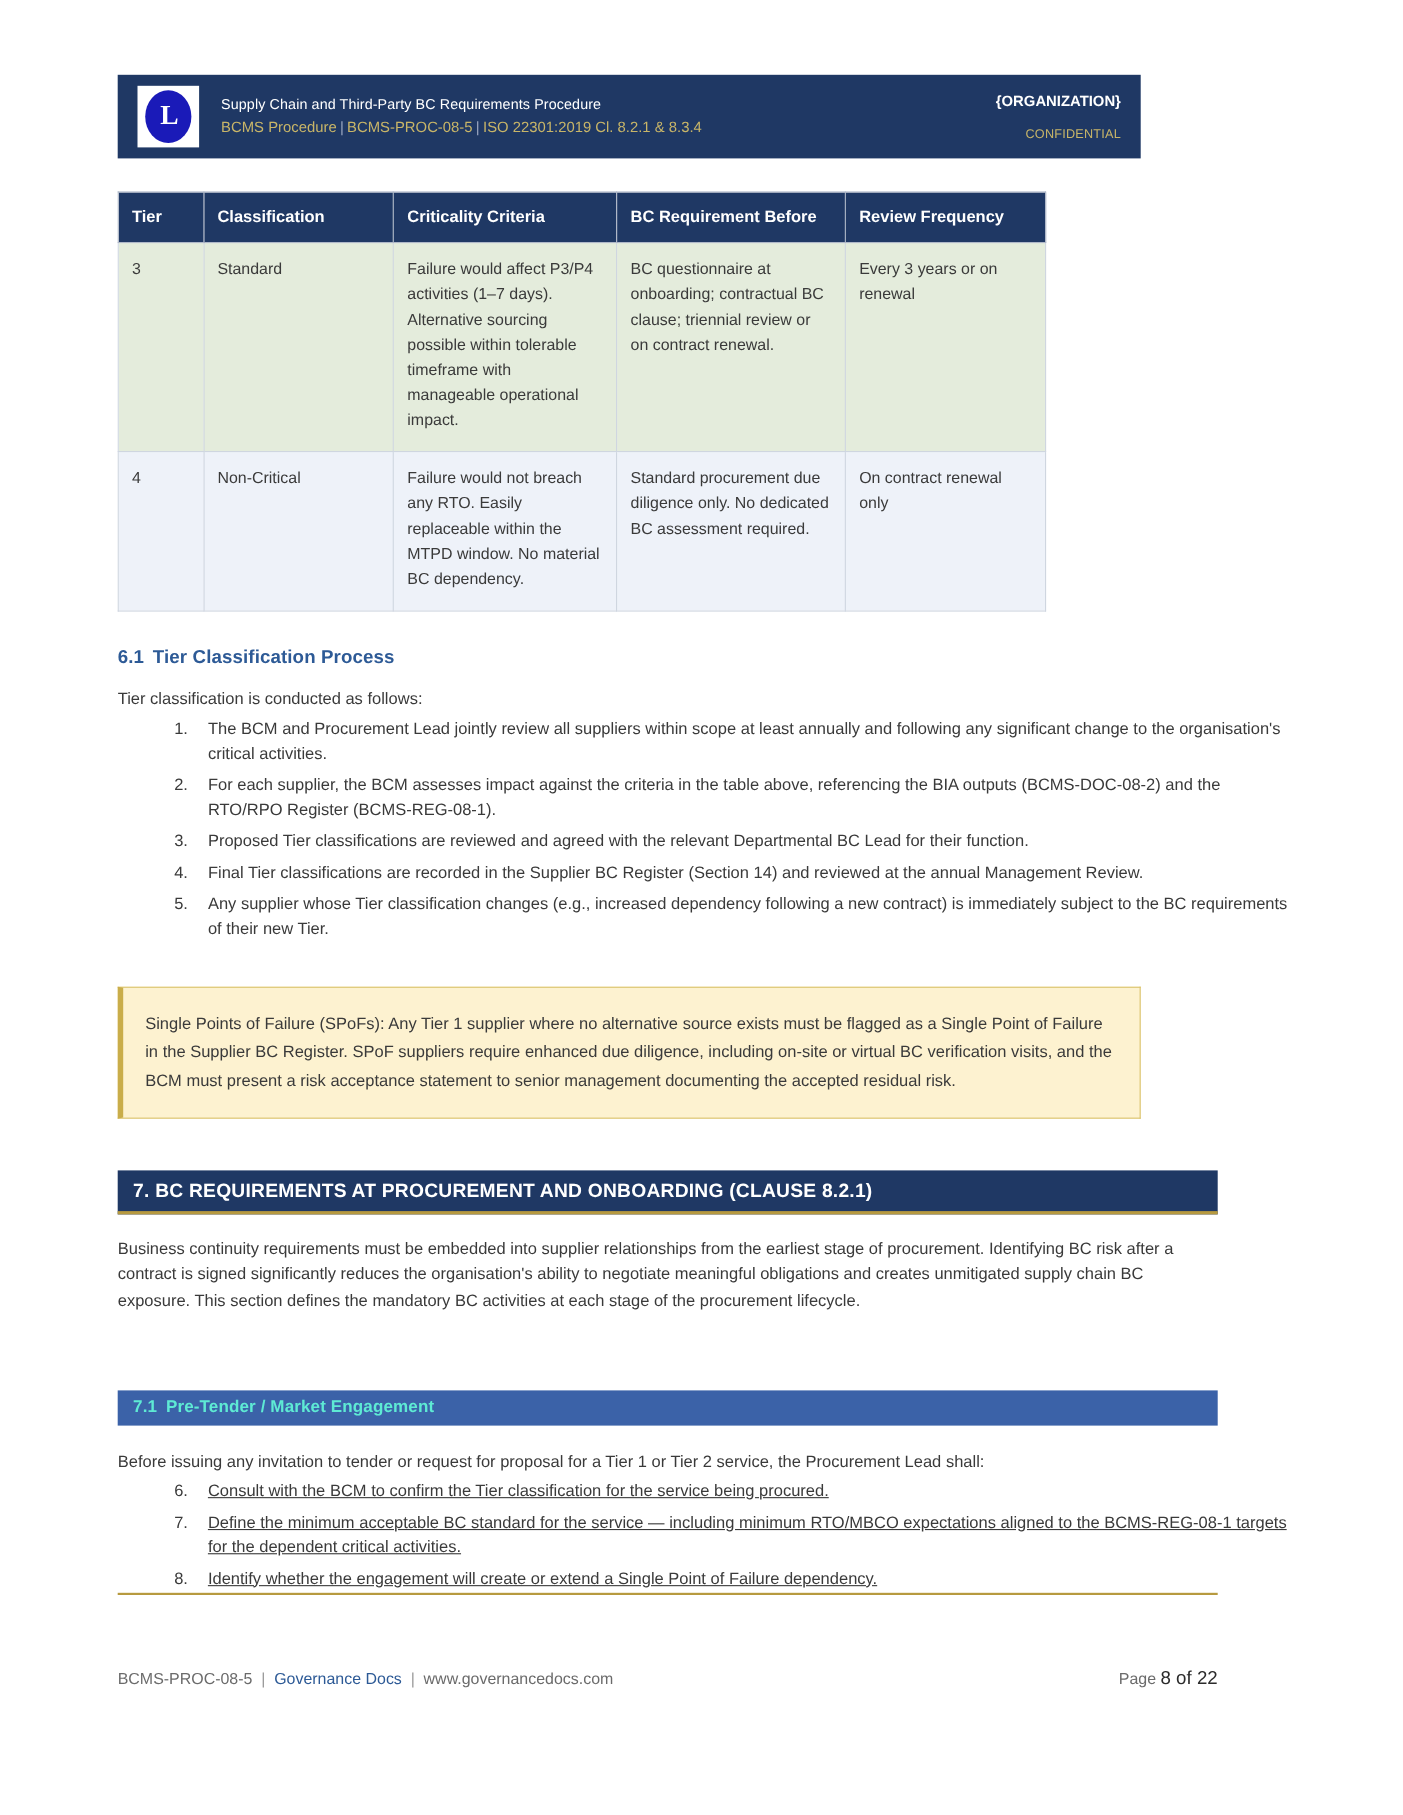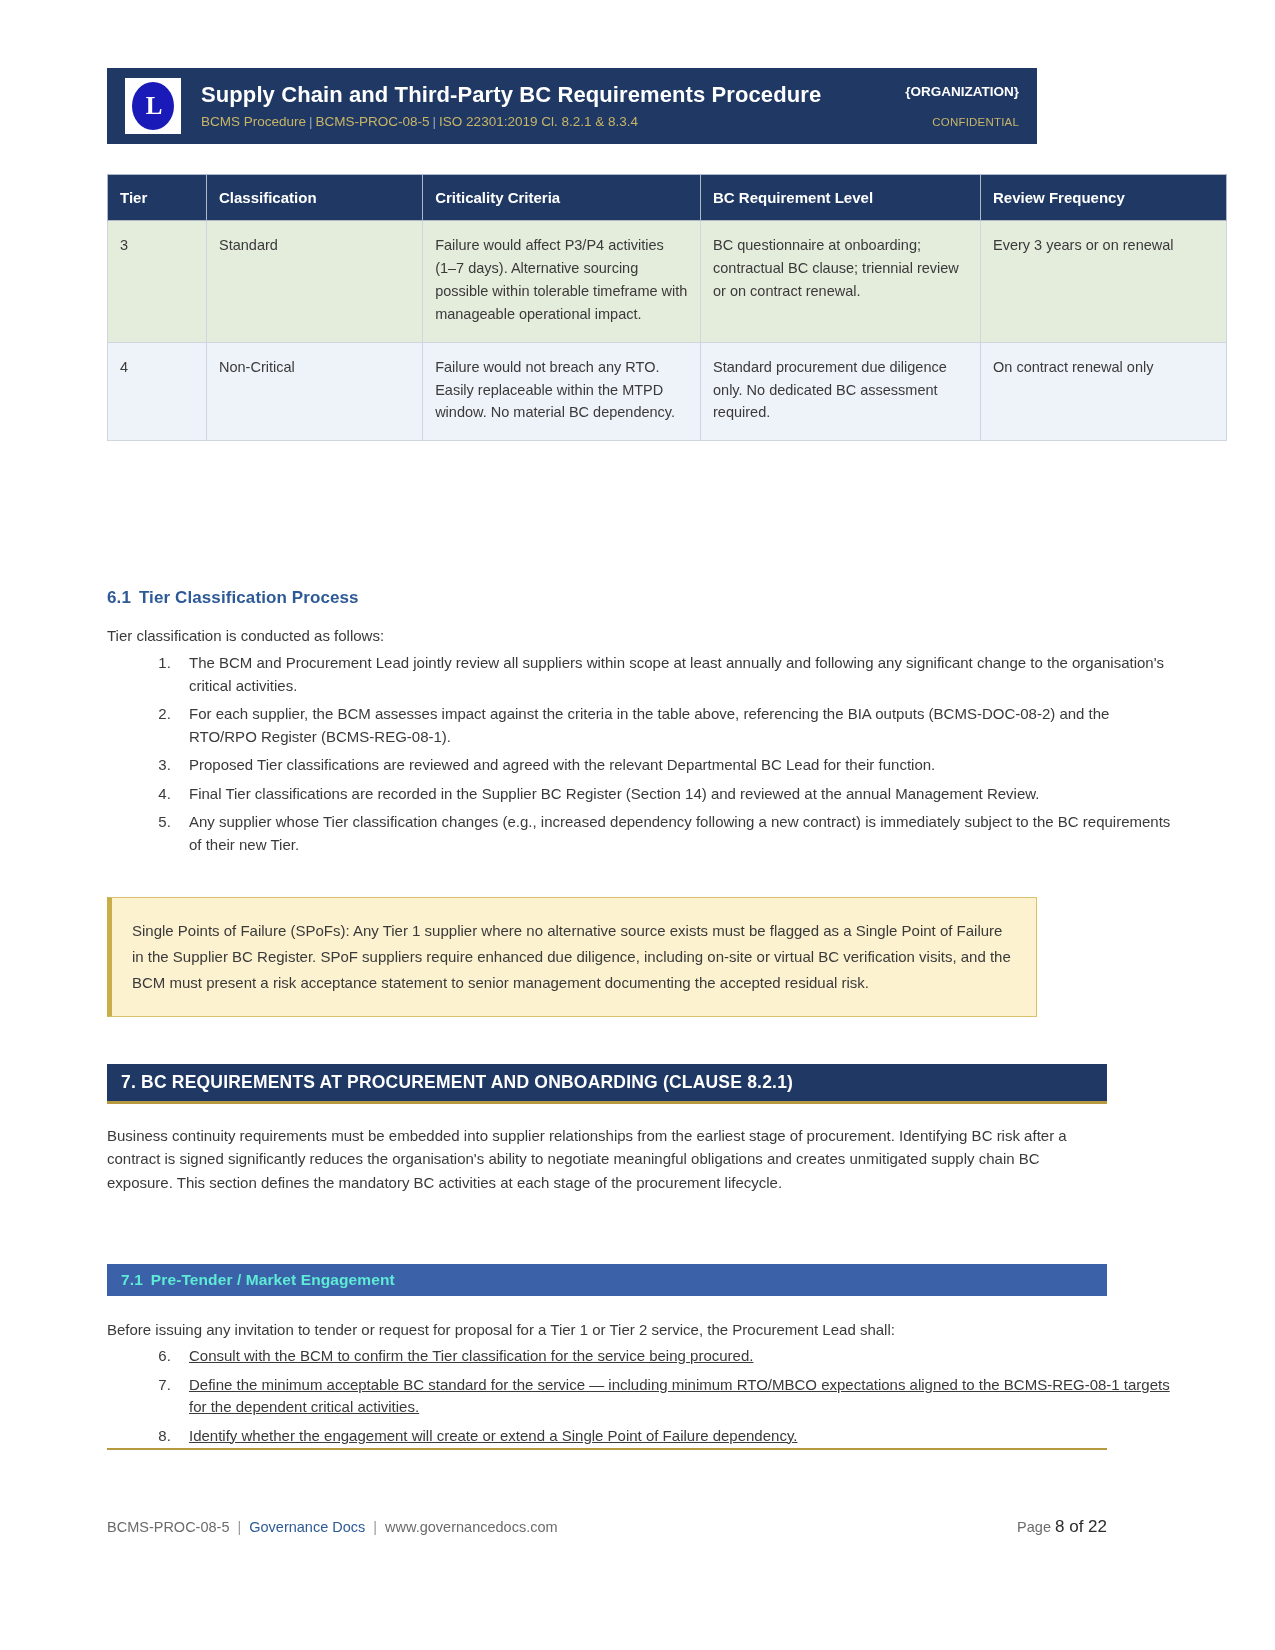--- a/index.html
+++ b/index.html
@@ -59,22 +59,22 @@
     font-weight: bold;
     font-family: "Liberation Serif", serif;
     letter-spacing: -2px;
   }
   .header-titles {
     flex: 1 1 auto;
     min-width: 0;
   }
   .doc-title {
     color: #ffffff;
-    font-size: 22px;
-    font-weight: bold;
+    font-size: 13px;
+    font-weight: normal;
     line-height: 1.35;
     letter-spacing: 0.1px;
   }
   .doc-subtitle {
     color: #c8b568;
     font-size: 13.5px;
     line-height: 1.5;
     margin-top: 2px;
   }
   .doc-subtitle .sep { color: #9aa6c0; padding: 0 3px; }
@@ -96,21 +96,21 @@
     font-size: 11.5px;
     margin-top: 16px;
     letter-spacing: 0.2px;
   }
 
   
   .tier-table {
     position: absolute;
     left: 107px;
     top: 174px;
-    width: 1120px;
+    width: 844px;
     border-collapse: collapse;
     font-size: 14.5px;
   }
   .tier-table th {
     background: #1f3864;
     color: #ffffff;
     font-size: 15px;
     font-weight: bold;
     text-align: left;
     padding: 14px 12px;
@@ -259,21 +259,21 @@
       <div class="confidential">CONFIDENTIAL</div>
     </div>
   </div>
 
   <table class="tier-table">
     <thead>
       <tr>
         <th class="col-tier">Tier</th>
         <th class="col-class">Classification</th>
         <th class="col-crit">Criticality Criteria</th>
-        <th class="col-req">BC Requirement Level</th>
+        <th class="col-req">BC Requirement Before</th>
         <th class="col-freq">Review Frequency</th>
       </tr>
     </thead>
     <tbody>
       <tr class="row-green">
         <td class="col-tier">3</td>
         <td class="col-class">Standard</td>
         <td class="col-crit">Failure would affect P3/P4 activities (1–7 days). Alternative sourcing possible within tolerable timeframe with manageable operational impact.</td>
         <td class="col-req">BC questionnaire at onboarding; contractual BC clause; triennial review or on contract renewal.</td>
         <td class="col-freq">Every 3 years or on renewal</td>

